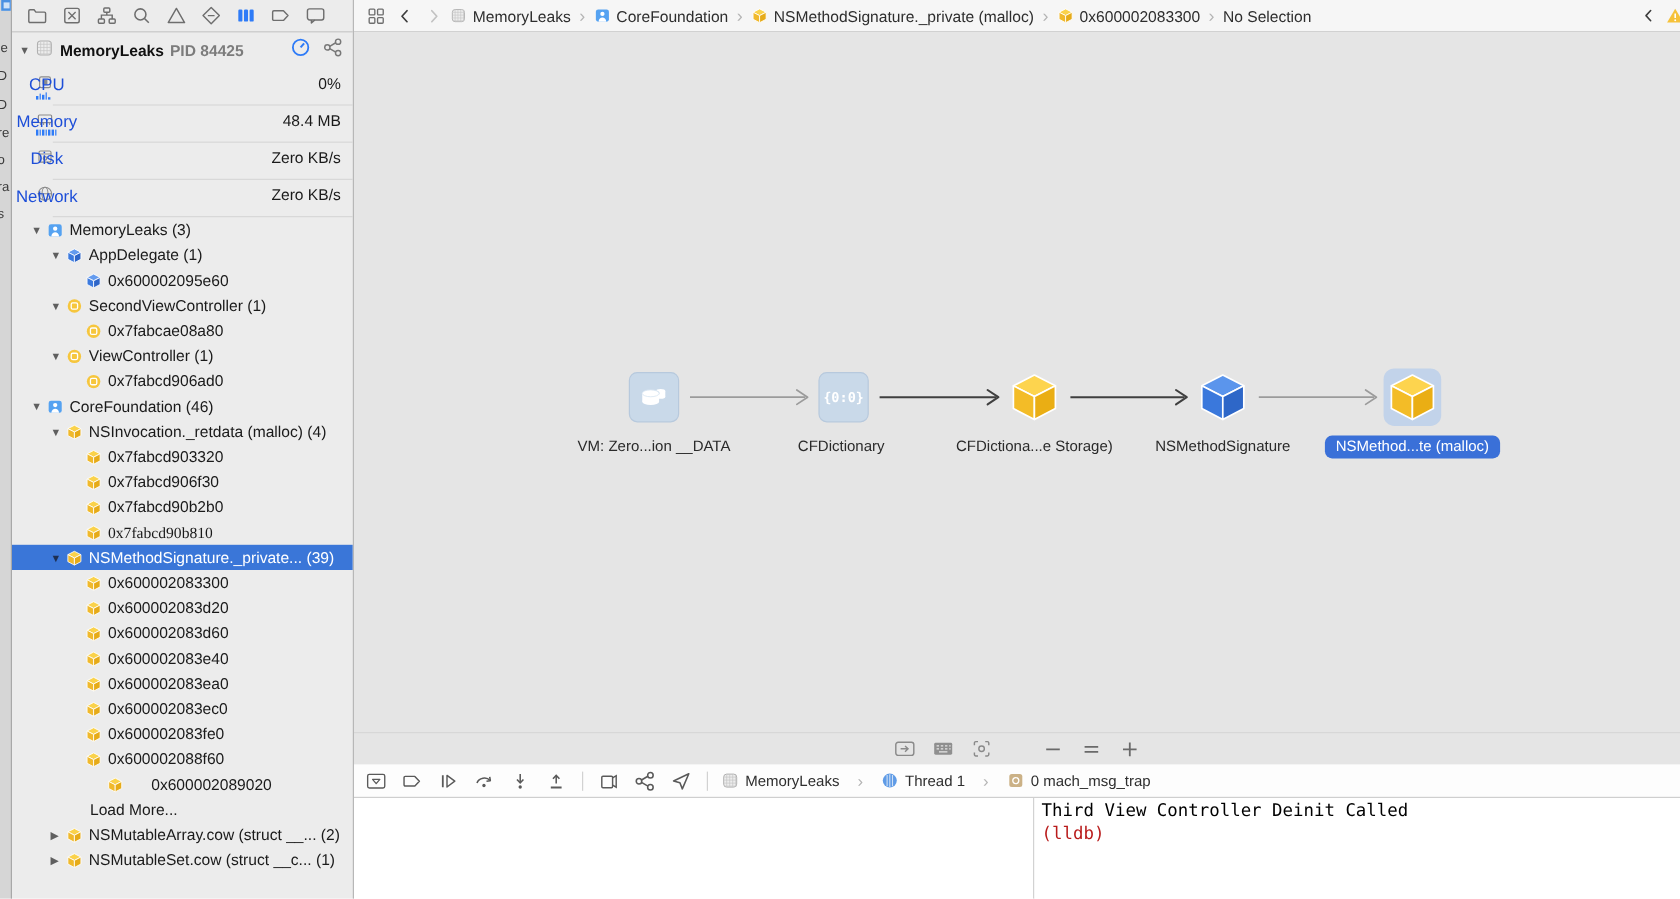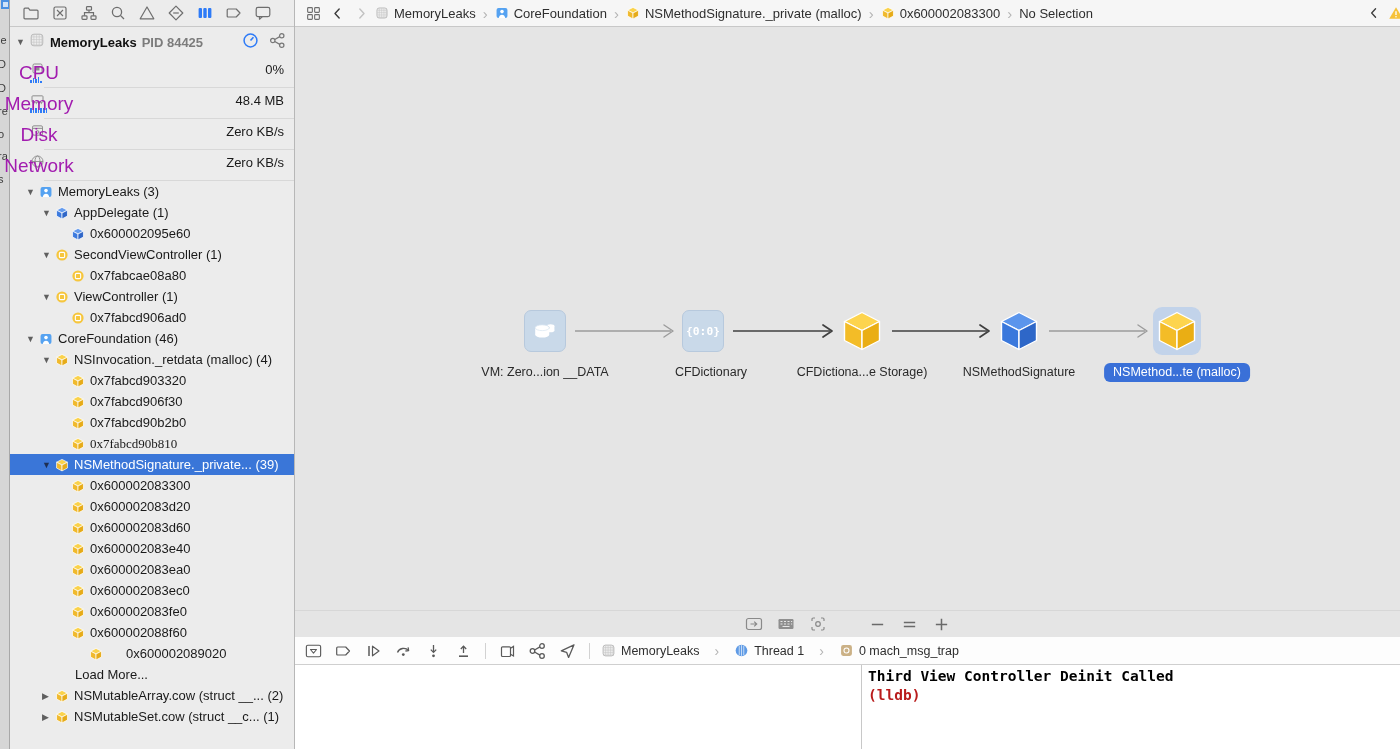--- a/index.html
+++ b/index.html
@@ -25,21 +25,21 @@
   #process-header .disc { margin-right:4px; }
   #process-header .pname { font-size:13px; font-weight:700; color:#111; margin-left:5px; }
   #process-header .ppid { font-size:13px; font-weight:600; color:#7c7c7c; margin-left:5px; }
   #process-header .spacer { flex:1; }
   #process-header .hicon { margin-left:10px; }
 
   .gauge-row { height:31px; flex:0 0 31px; display:flex; align-items:flex-start; padding:4px 10px 0 20px; position:relative; }
   .gauge-row .gcol { width:16px; position:relative; }
   .gauge-row .bars { position:absolute; left:0; top:16px; display:flex; align-items:flex-end; gap:1px; }
   .gauge-row .bars i { width:1.6px; background:#2e7bf7; display:block; }
-  .gauge-row .glabel { font-size:19px; color:#a21caf; margin-left:9px; margin-top:1px; }
+  .gauge-row .glabel { font-size:14px; color:#1d4ed8; margin-left:9px; margin-top:1px; }
   .gauge-row .gval { margin-left:auto; font-size:13px; color:#1a1a1a; margin-top:1px; }
   .gauge-row .sep { position:absolute; left:34px; right:0; bottom:0; height:1px; background:#d8d8d8; }
 
   #tree { flex:1; overflow:hidden; }
   .trow { height:21px; display:flex; align-items:center; font-size:13px; color:#1a1a1a; white-space:nowrap; }
   .trow .disc { width:13px; flex:0 0 13px; text-align:left; font-size:9px; color:#5f5f5f; }
   .trow .tic { width:15px; flex:0 0 15px; display:flex; align-items:center; }
   .trow .tlabel { margin-left:4px; overflow:hidden; text-overflow:ellipsis; }
   .trow.sel { background:#3a76d8; color:#fff; }
   .trow.sel .disc { color:#1e2f52; }
@@ -73,21 +73,21 @@
     display:flex; align-items:center; padding:0 8px; gap:9px; font-size:12.5px; color:#2e2e2e; }
   #debug-bar .dbtn { width:21px; height:20px; display:flex; align-items:center; justify-content:center; }
   #debug-bar .vsep { width:1px; height:16px; background:#d2d2d2; margin:0 2px; }
   #debug-bar .crumb { display:flex; align-items:center; }
   #debug-bar .crumb .cic { margin-right:5px; display:flex; }
   #debug-bar .chevsep { color:#b4b4b4; font-size:14px; margin:0 6px; }
 
   #bottom { flex:1; display:flex; background:#fff; }
   #variables-pane { width:567px; flex:0 0 567px; border-right:1px solid #c8c8c8; background:#fff; }
   #console-pane { flex:1; background:#fff; padding:2px 0 0 6px;
-    font-family:"DejaVu Sans Mono", monospace; font-weight:700; font-size:14.5px; line-height:19px; }
+    font-family:"DejaVu Sans Mono", monospace; font-weight:400; font-size:14.5px; line-height:19px; }
   #console-pane .line.plain { color:#000; }
   #console-pane .line.prompt { color:#b91c1c; }
 </style>
 </head>
 <body>
 
 <div id="app">
   <div id="edge-strip">
       <div class="bluefrag"></div>
       <div class="frag" style="top: 34px;">le</div>
@@ -780,21 +780,21 @@
           <div class="glabel" style="left: 250px; top: 338px;">VM: Zero...ion __DATA</div>
           <div class="gnode" style="left: 408px; top: 280px;">
             <div class="tile">
               <span style="width: 32px; height: 24px; display: inline-flex;">
                 <svg width="100%" height="100%" viewBox="0 0 34 22" xmlns="http://www.w3.org/2000/svg">
                   <text x="17" y="15.5" text-anchor="middle" font-family="DejaVu Sans Mono, monospace" font-size="12" font-weight="bold" fill="#fff">{0:0}</text>
                 </svg>
               </span>
             </div>
           </div>
-          <div class="glabel" style="left: 416px; top: 338px;">CFDictionary</div>
+          <div class="glabel" style="left: 406px; top: 338px;">CFDictionary</div>
           <div class="gnode" style="left: 567px; top: 280px;">
             <span style="width: 44px; height: 44px; display: inline-flex;">
               <svg width="100%" height="100%" viewBox="0 0 44 44" xmlns="http://www.w3.org/2000/svg">
                 <g stroke="#fff" stroke-width="1.4" stroke-linejoin="round">
                   <polygon points="22,3.5 39.5,12.5 22,21.5 4.5,12.5" fill="#fdd44e"></polygon>
                   <polygon points="4.5,12.5 22,21.5 22,40.5 4.5,31.5" fill="#f3bc27"></polygon>
                   <polygon points="39.5,12.5 22,21.5 22,40.5 39.5,31.5" fill="#eaae14"></polygon>
                 </g>
               </svg>
             </span>

